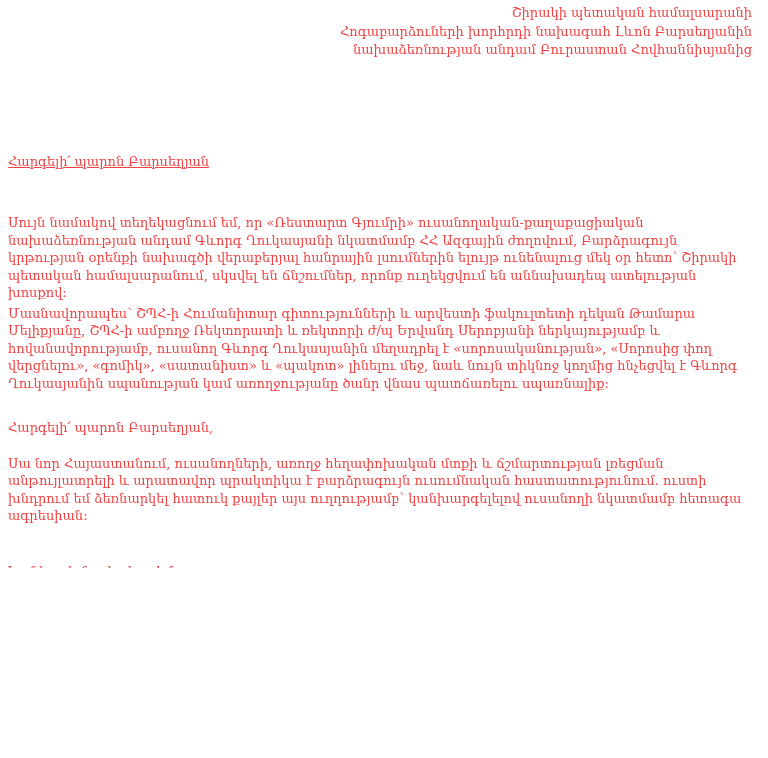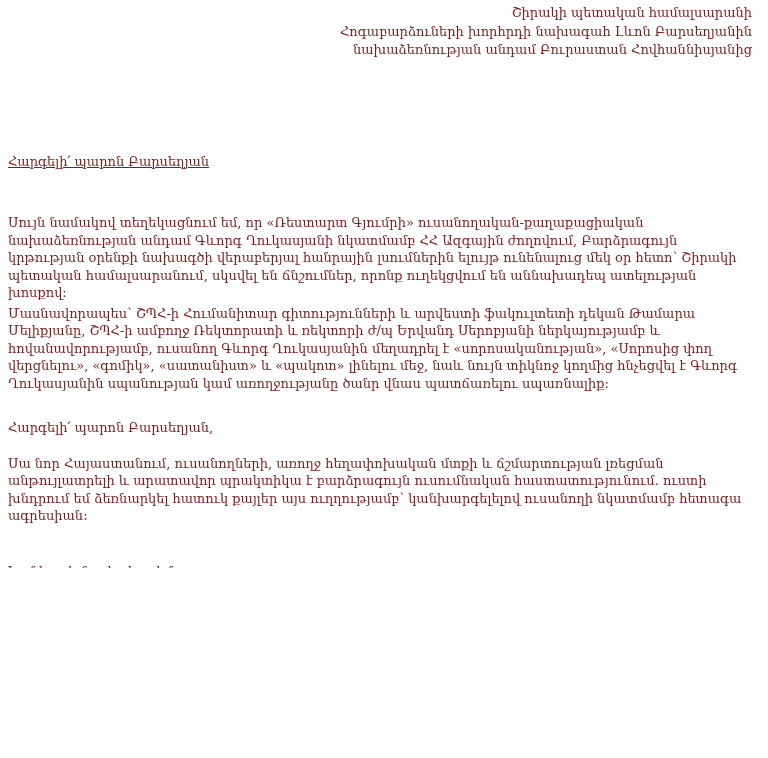--- a/index.html
+++ b/index.html
@@ -1,21 +1,21 @@
 <!DOCTYPE html>
 <html><head>
 <meta charset="utf-8">
 <style>
   html,body{margin:0;padding:0;background:#ffffff;}
   .page{
     position:relative;
     width:768px;
     height:568px;
     background:#ffffff;
-    color:#7f1d1d;
+    color:#ef4444;
     font-family:"DejaVu Serif","DejaVu Sans",serif;
     font-size:13px;
     line-height:17.5px;
     box-sizing:border-box;
     padding:4px 14px 0 8px;
     overflow:hidden;
   }
   .recipient{
     text-align:right;
     line-height:18.5px;

